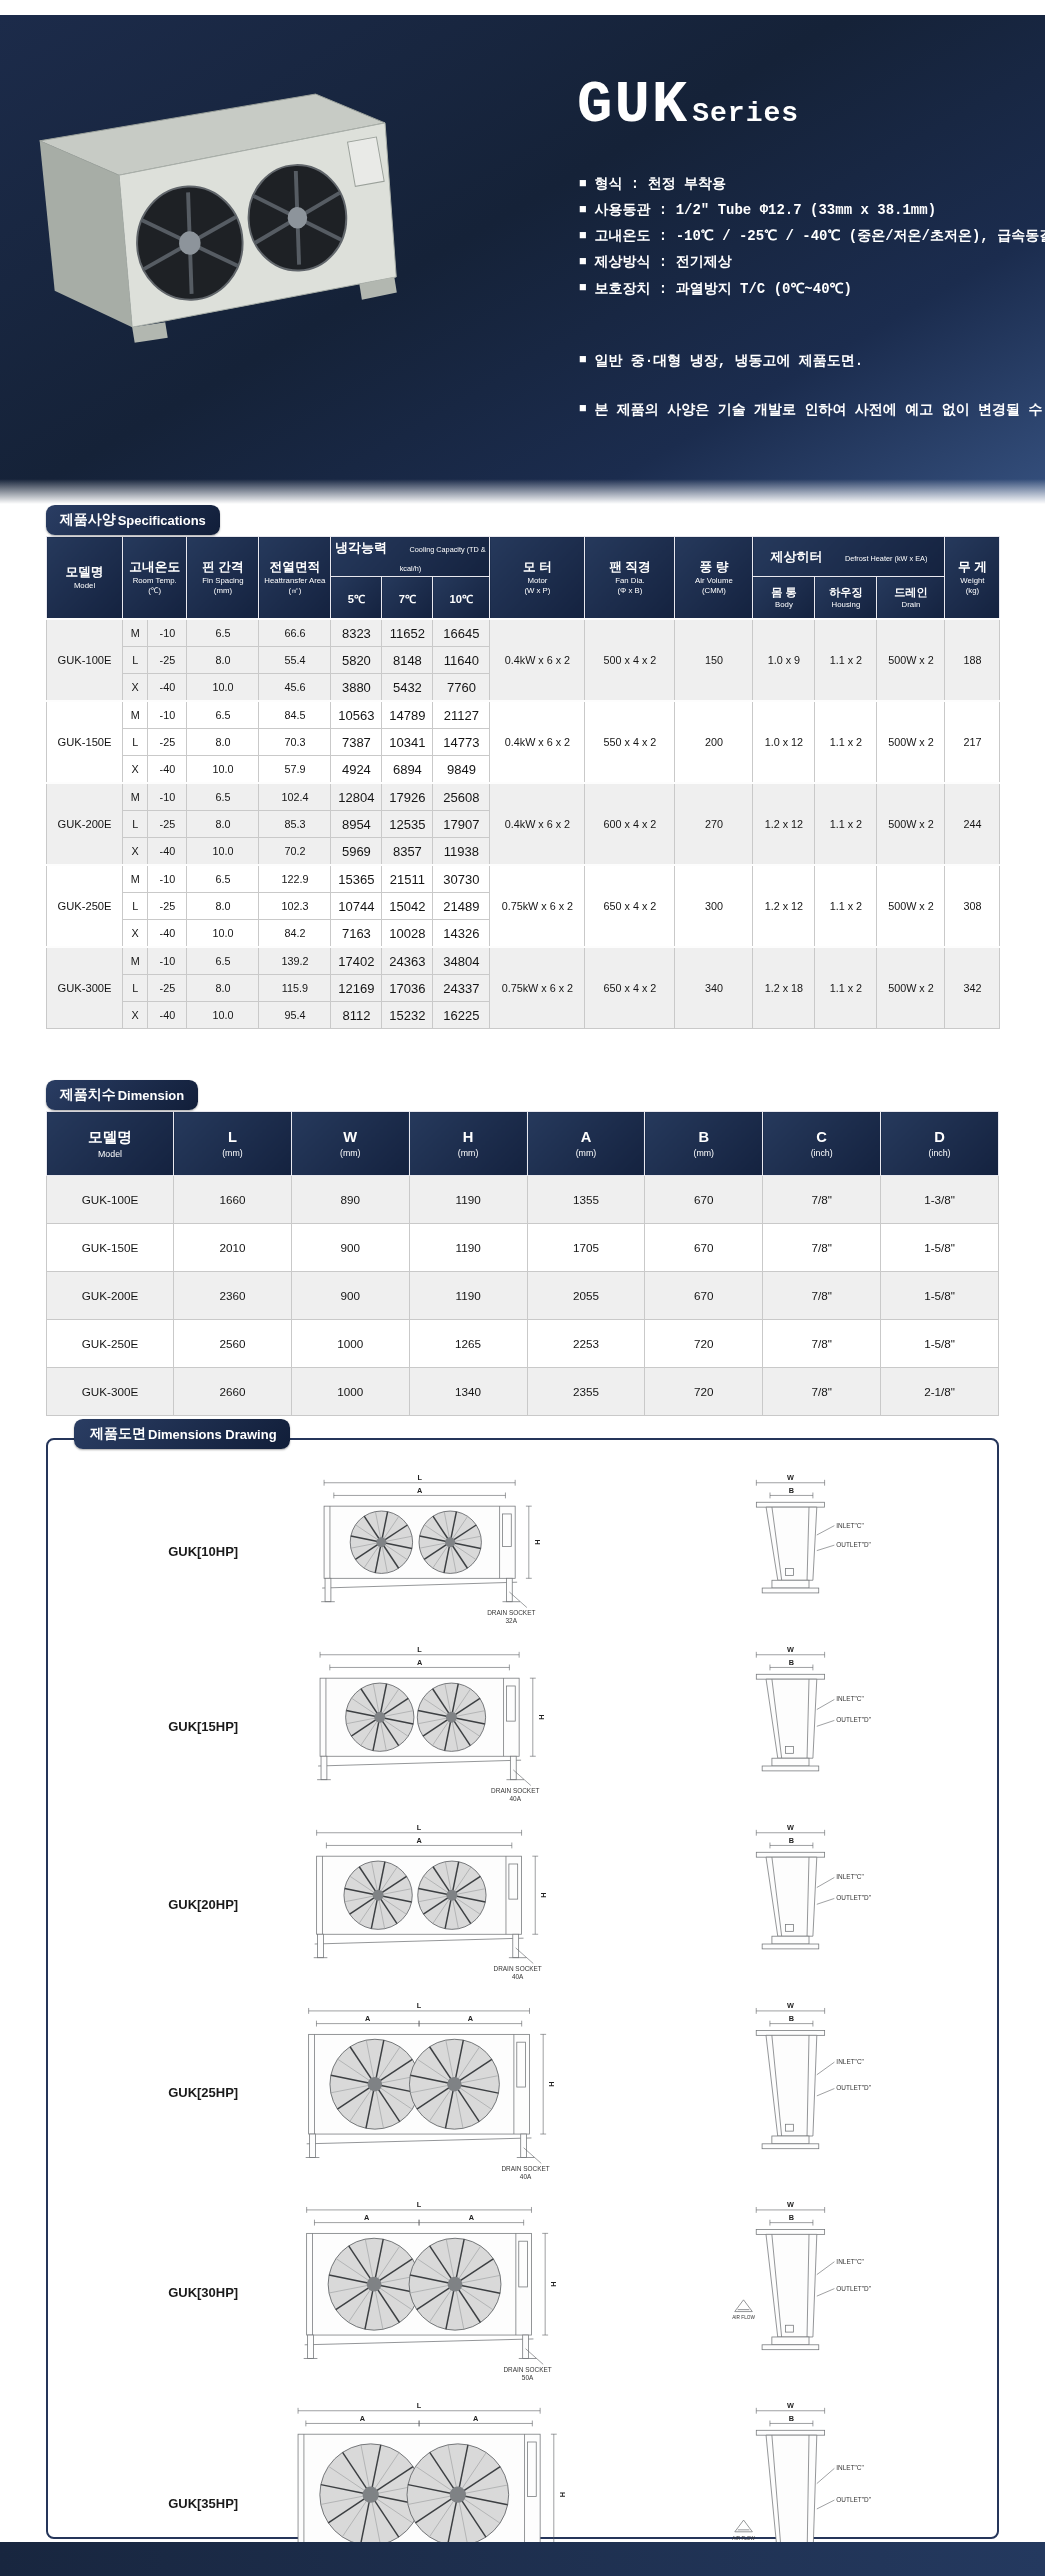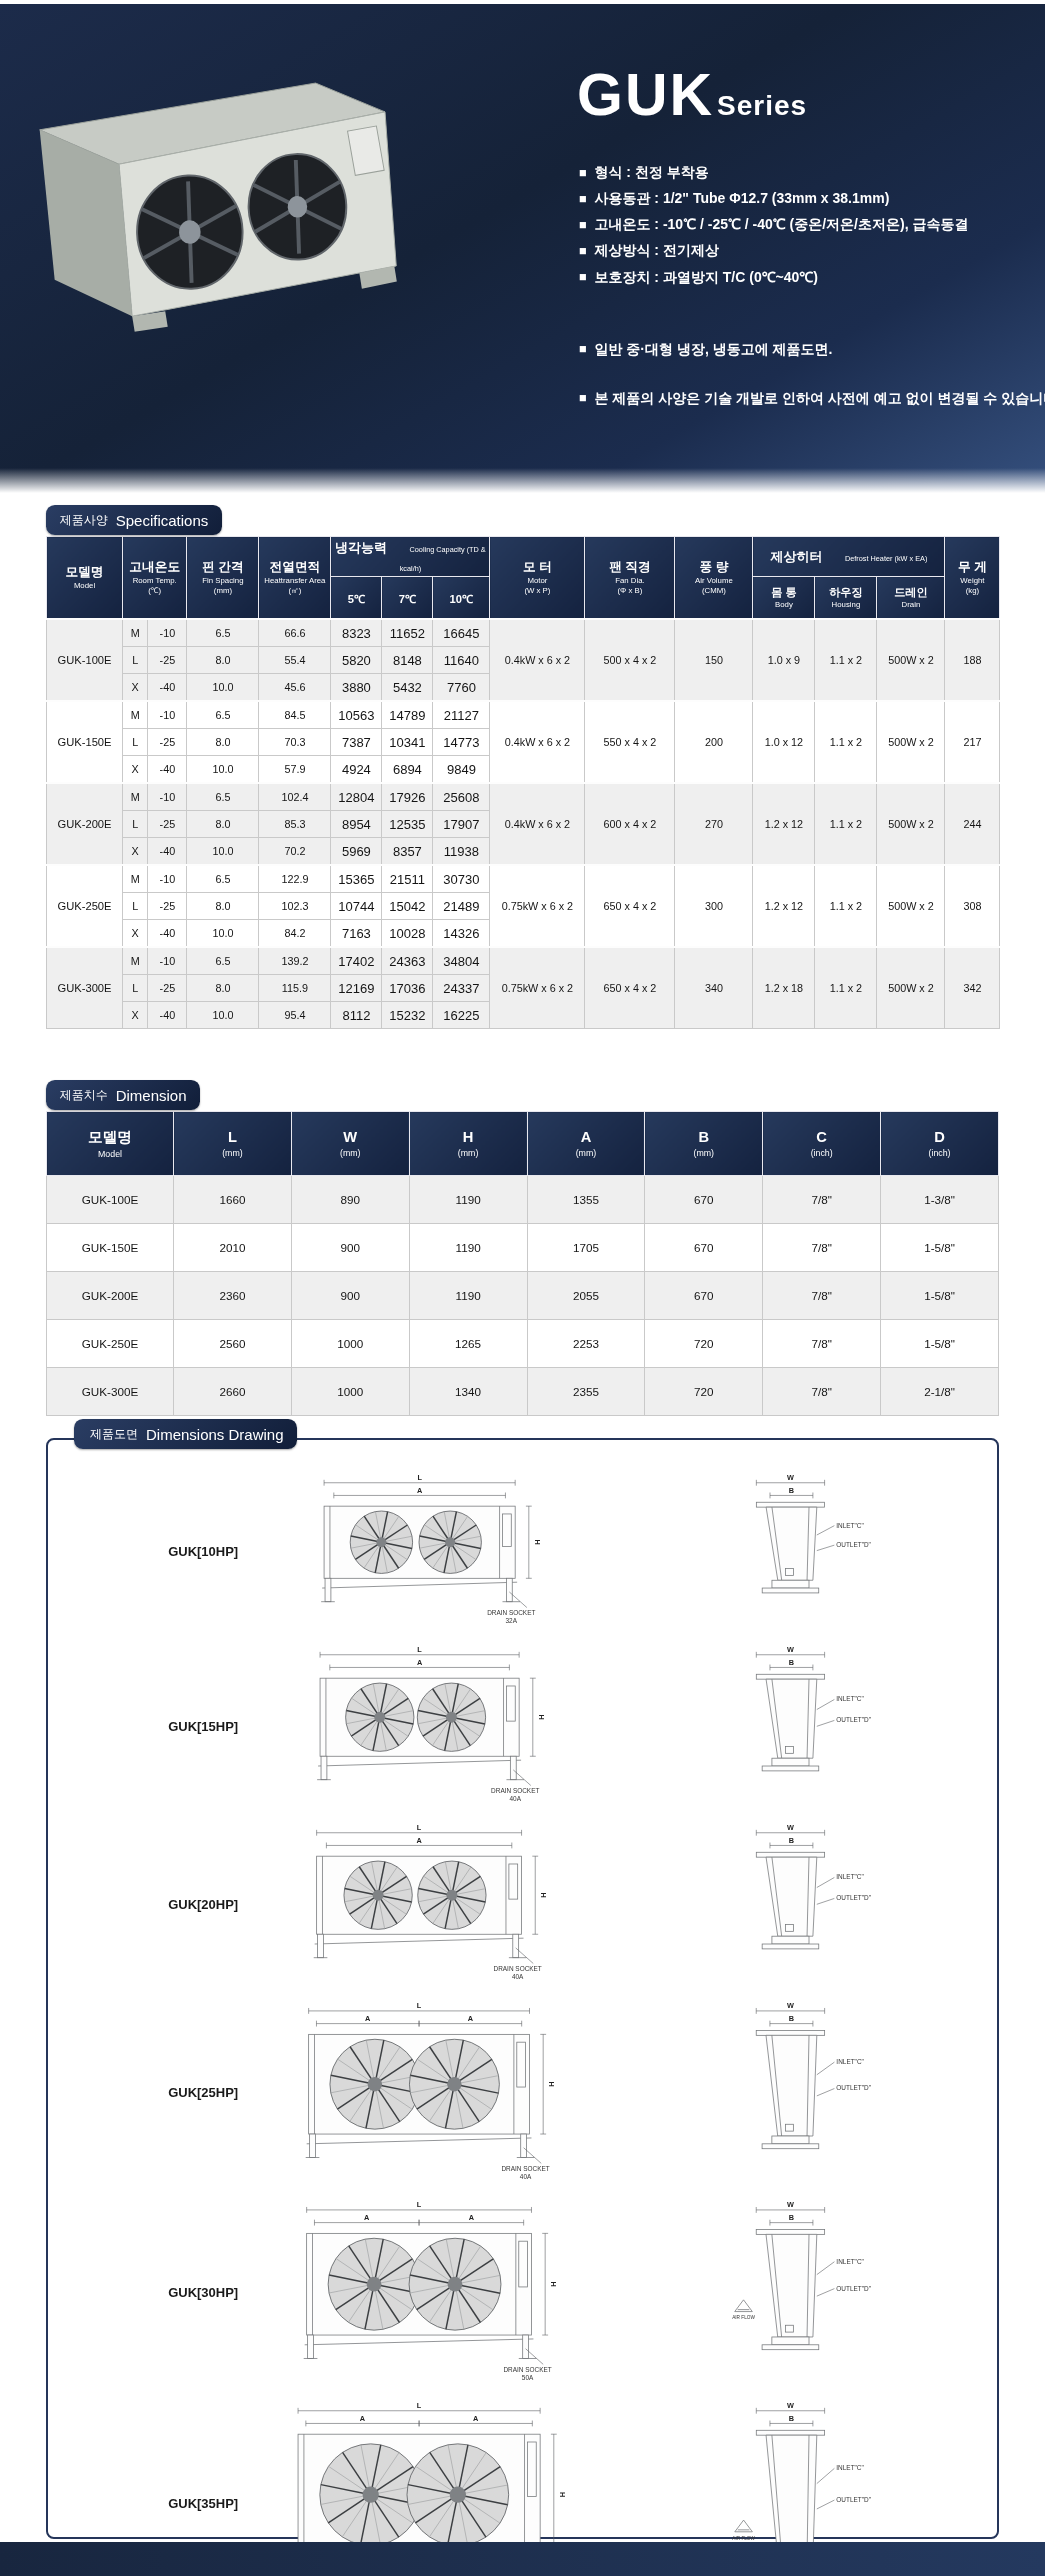--- a/index.html
+++ b/index.html
@@ -1,42 +1,42 @@
 <!DOCTYPE html>
 <html><head>
 <meta charset="utf-8">
 <style>
   html,body{margin:0;padding:0;background:#fff;}
   body{font-family:"Liberation Sans",sans-serif;}
   #page{position:relative;width:1045px;height:2576px;background:#fff;overflow:hidden;}
 
   
-  .hero{position:absolute;left:0;top:4px;width:1045px;height:489px;
-    background:linear-gradient(150deg,#1c2b4a 0%,#152238 45%,#1b2c4e 75%,#35507e 100%);}
+  .hero{position:absolute;left:0;top:15px;width:1045px;height:489px;
+    background:linear-gradient(150deg,#1c2b4a 0%,#152238 45%,#1b2c4e 75%,#35507e 100%);font-family:Liberation Mono, monospace;}
   .hero:after{content:"";position:absolute;left:0;bottom:0;width:100%;height:25.4px;
     background:linear-gradient(to bottom,rgba(255,255,255,0),#fff);}
   .hero-title{position:absolute;left:577px;top:57px;display:flex;align-items:baseline;color:#fff;}
   .hero-title .big{font-size:59px;font-weight:bold;letter-spacing:2px;}
   .hero-title .small{font-size:28px;font-weight:bold;margin-left:3px;letter-spacing:1px;}
   .spec-list{position:absolute;left:579px;top:156px;}
   .spec-line{display:flex;align-items:center;color:#fff;font-size:14px;font-weight:bold;
     height:26px;white-space:nowrap;}
   .spec-line .sq{font-size:12.7px;margin-right:7.8px;line-height:1;}
   .note-list{position:absolute;left:579px;top:321px;}
   .note-line{display:flex;align-items:center;color:#fff;font-size:14px;font-weight:bold;
     height:49px;white-space:nowrap;}
   .note-line .sq{font-size:12.7px;margin-right:7.8px;line-height:1;}
   .photo{position:absolute;left:4.9px;top:61px;transform:rotate(-2deg);}
 
   
   .tab{position:absolute;background:linear-gradient(135deg,#2a3d63,#111e39);color:#fff;
     border-radius:8.8px;display:flex;align-items:baseline;padding:0 13.7px;height:30px;
     box-shadow:0 1px 2px rgba(0,0,0,.35);z-index:3;align-items:center;}
-  .tab .ko{font-size:12px;font-weight:normal;}
-  .tab .en{font-size:15px;font-weight:normal;margin-left:8px;}
+  .tab .ko{font-size:14px;font-weight:bold;}
+  .tab .en{font-size:13px;font-weight:bold;margin-left:2px;}
 
   
   table{border-collapse:collapse;}
   .spec-table{position:absolute;left:46px;top:536px;width:953px;table-layout:fixed;}
   .spec-table th{background:linear-gradient(135deg,#26395c,#14223f);color:#fff;
     border:1px solid #e8e8ef;vertical-align:middle;padding:1px;}
   .spec-table th .ko{font-size:12.7px;font-weight:bold;display:block;}
   .spec-table th .en{font-size:7.8px;font-weight:normal;display:block;line-height:1.25;}
   .spec-table th .tick{font-size:11.2px;font-weight:bold;}
   .spec-table th.grp{height:23.5px;}

